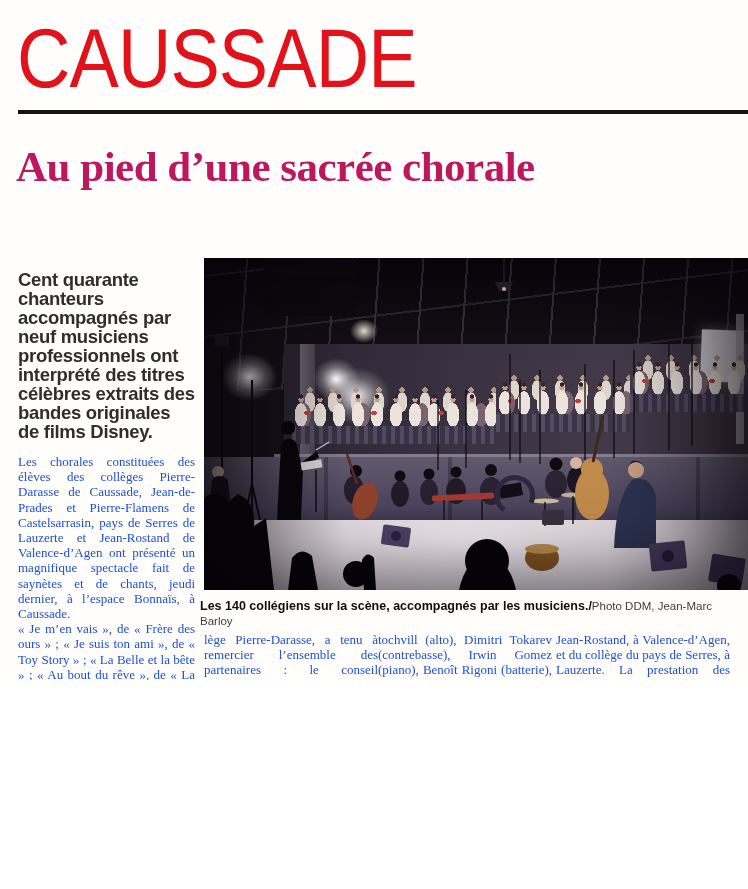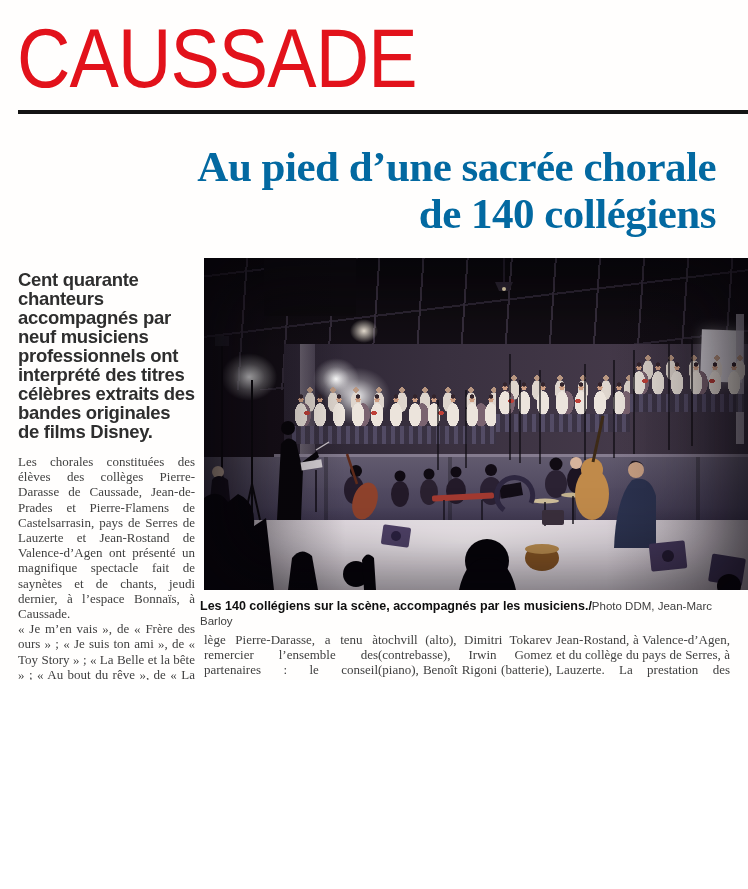--- a/index.html
+++ b/index.html
@@ -8,31 +8,31 @@
 
   
   .section-title{position:absolute;left:17px;top:18px;margin:0;
     font-family:"Liberation Sans",sans-serif;font-weight:400;font-size:84px;line-height:80px;
     color:#e2121b;letter-spacing:-1px;transform:scaleX(.88);transform-origin:left top;white-space:nowrap;}
   .masthead-rule{position:absolute;left:18px;right:0;top:110px;height:4px;background:#141414;}
 
   
   .headline{position:absolute;left:16px;top:143px;margin:0;width:700px;
     font-family:"Liberation Serif",serif;font-weight:700;font-size:43px;line-height:47px;
-    letter-spacing:-.5px;color:#0369a1;text-align:right;}
+    letter-spacing:-.5px;color:#be185d;}
 
   
   .col{position:absolute;top:258px;width:177px;}
   .col1{left:18px;}
   .col2{left:204px;top:632px;width:174px;}
   .col3{left:378px;top:632px;width:174px;}
   .col4{left:556px;top:632px;width:174px;}
   .lead{margin:12px 0 13px;font-family:"Liberation Sans",sans-serif;font-weight:700;
     font-size:18.5px;line-height:19px;letter-spacing:-.3px;color:#2e2e2e;}
-  .bodytext{margin:0;font-size:13px;line-height:15.2px;color:#404040;text-align:justify;
+  .bodytext{margin:0;font-size:13px;line-height:15.2px;color:#1d4ed8;text-align:justify;
     text-justify:inter-word;}
   .subhead{margin:8px 0 5px;font-family:Liberation Mono, monospace;font-weight:700;
     font-size:13.5px;line-height:16px;color:#8b5cf6;}
 
   
   .photo-figure{position:absolute;left:204px;top:258px;width:544px;height:332px;margin:0;}
   .photo{position:relative;width:544px;height:332px;overflow:hidden;background:#171019;}
   .photo::after{content:"";position:absolute;inset:0;pointer-events:none;
     box-shadow:inset 0 0 70px 18px rgba(6,3,9,.55);
     background:linear-gradient(90deg,rgba(8,5,10,.5),transparent 26%,transparent 74%,rgba(10,6,12,.35));}
@@ -92,21 +92,21 @@
     background:repeating-linear-gradient(90deg,#ea8d80 0 10px,#f6c9c0 10px 13px);opacity:.8;}
 </style>
 </head>
 <body>
 
 <div class="page">
 
   <h1 class="section-title">CAUSSADE</h1>
   <div class="masthead-rule"></div>
 
-  <h2 class="headline"><span>Au pied d’une sacrée chorale</span><br><span>de 140 collégiens</span></h2>
+  <h2 class="headline"><span>Au pied d’une sacrée chorale</span><br></h2>
 
   <div class="col col1">
     <p class="lead">Cent quarante chanteurs accompagnés par neuf musiciens professionnels ont interprété des titres célèbres extraits des bandes originales de films Disney.</p>
     <p class="bodytext">Les chorales constituées des élèves des collèges Pierre-Darasse de Caussade, Jean-de-Prades et Pierre-Flamens de Castelsarrasin, pays de Serres de Lauzerte et Jean-Rostand de Valence-d’Agen ont présenté un magnifique spectacle fait de saynètes et de chants, jeudi dernier, à l’espace Bonnaïs, à Caussade.</p>
     <p class="bodytext">« Je m’en vais », de « Frère des ours » ; « Je suis ton ami », de « Toy Story » ; « La Belle et la bête » ; « Au bout du rêve », de « La Princesse et la grenouille » ; « Can you feel the love tonight », du « Roi Lion » ; « Ne m’oublie pas », de « Coco », ou encore « Il en faut peu pour être heureux », du « Livre de la jungle », autant de titres célèbres extraits des bandes originales de films de Disney qui ont été déclinés par les collégiens, d’abord sous la forme théâtrale avant d’être interprétés par toute la chorale rassemblée sur la scène de l’espace Bonnaïs.</p>
     <p class="bodytext">Avant le concert, le professeur de musique Lilian Paris, du col-</p>
   </div>
 
   <figure class="photo-figure">
     <div class="photo">

